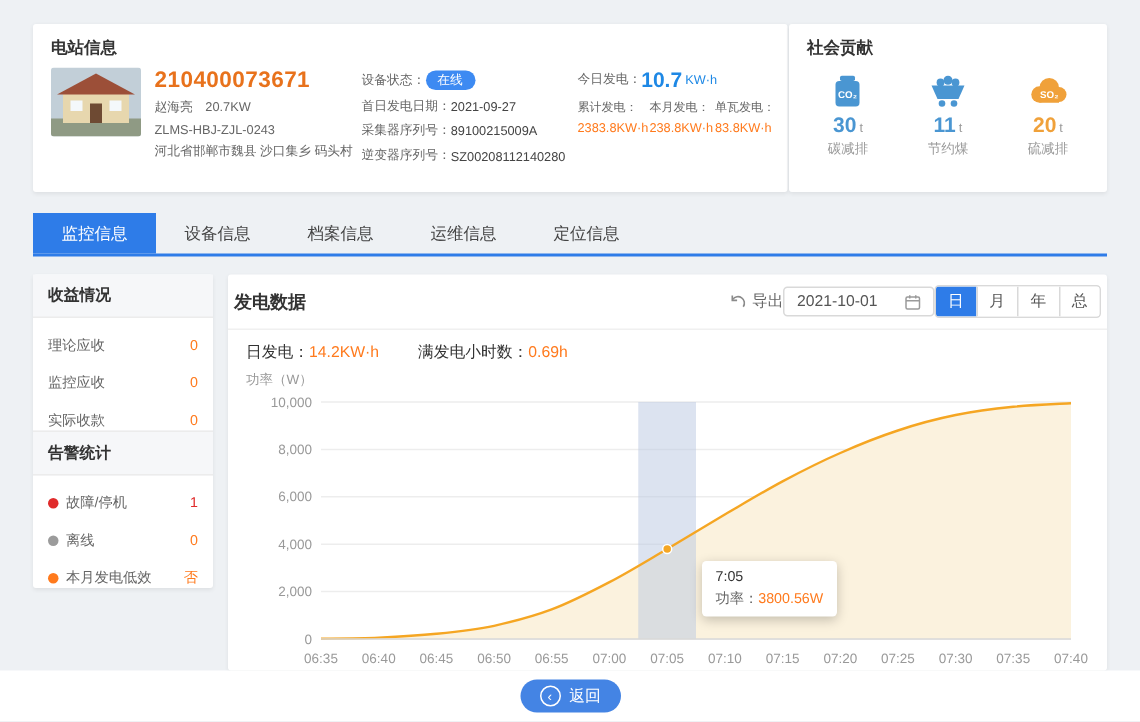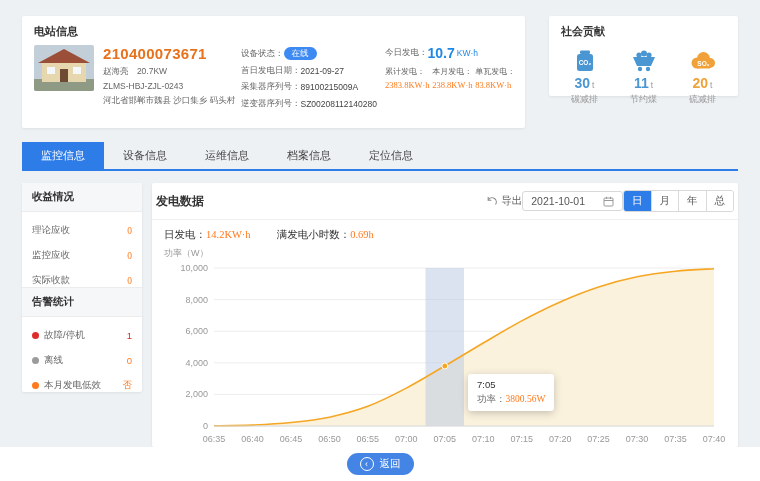--- a/index.html
+++ b/index.html
@@ -1,42 +1,42 @@
 <!DOCTYPE html>
 <html><head>
 <meta charset="utf-8">
 <style>
   html,body{margin:0;padding:0;}
   body{font-family:"Liberation Sans","DejaVu Sans",sans-serif;background:#eef1f4;}
   .page{width:760px;height:481px;background:#eef1f4;position:relative;overflow:hidden;color:#333;}
-  .top-row{display:flex;gap:24px;padding:16px 22px 0;}
+  .top-row{display:flex;gap:1px;padding:16px 22px 0;}
   .card{background:#fff;border-radius:2px;box-shadow:0 1px 3px rgba(0,0,0,.07);}
   .card-title{font-size:11px;font-weight:bold;color:#333;padding:8px 12px 4px;margin:0;}
   .station-card{width:503px;height:112px;flex:none;}
-  .contribution-card{flex:1;height:80px;}
+  .contribution-card{flex:1;height:112px;}
   .station-body{display:flex;padding:2px 12px 0;}
   .station-photo{flex:none;}
   .station-photo svg{display:block;border-radius:2px;}
   .station-basic{margin-left:9px;width:138px;flex:none;overflow:hidden;}
   .station-id{font-size:15px;font-weight:bold;color:#e8721c;letter-spacing:.3px;}
   .info-line{font-size:8.5px;color:#666;margin-top:3.5px;white-space:nowrap;}
   .station-device{width:144px;flex:none;font-size:8.5px;padding-top:2px;overflow:hidden;}
   .kv{display:flex;align-items:center;margin-bottom:4.5px;white-space:nowrap;}
   .kv .k{color:#666;}
   .kv .v{color:#444;}
   .badge{color:#fff;font-size:8.5px;line-height:13px;padding:0 8px;border-radius:7px;}
   .station-gen{flex:1;font-size:8.5px;min-width:0;}
   .today-num{font-size:14px;font-weight:bold;color:#1e88e5;}
   .today-unit{font-size:8.5px;color:#1e88e5;margin-left:2px;}
   .blue-v{color:#4a90d9;}
   .gen-stats{display:flex;gap:5px;margin-top:5px;}
   .gen-stat{min-width:0;}
   .gen-stat .k{color:#666;font-size:8px;white-space:nowrap;}
   .gen-stat .orange{font-size:8.5px;margin-top:3px;white-space:nowrap;}
-  .orange{color:#ff7a1d;font-family:Liberation Serif, serif;}
+  .orange{color:#ff7a1d;}
   .contrib-items{display:flex;justify-content:space-around;text-align:center;padding:4px 6px 0;}
   .contrib-item{width:58px;}
   .contrib-icon{height:26px;display:flex;align-items:flex-end;justify-content:center;}
   .contrib-value{font-size:14px;font-weight:bold;margin-top:2px;}
   .contrib-unit{font-size:8.5px;color:#999;font-weight:normal;margin-left:2px;}
   .contrib-label{font-size:9px;color:#999;margin-top:2px;}
   .tabs{display:flex;margin:14px 22px 0;border-bottom:2px solid #2e7ce8;align-items:flex-end;}
   .tab{font-size:11px;color:#444;padding:6px 19px;cursor:pointer;}
   .tab.active{background:#2e7ce8;color:#fff;}
   .content-row{display:flex;gap:10px;margin:12px 22px 0;align-items:flex-start;}
@@ -180,22 +180,22 @@
           <div class="contrib-value" style="color: rgb(240, 161, 58);"><span>20</span><span class="contrib-unit">t</span></div>
           <div class="contrib-label">硫减排</div>
         </div>
       </div>
     </section>
   </div>
 
   <div class="tabs">
     <div class="tab active">监控信息</div>
     <div class="tab">设备信息</div>
+    <div class="tab">档案信息</div>
     <div class="tab">运维信息</div>
-    <div class="tab">档案信息</div>
     <div class="tab">定位信息</div>
   </div>
 
   <div class="content-row">
 
     <aside class="card left-panel">
       <div class="panel-header">收益情况</div>
       <div class="stat-row">
         <span class="lab">理论应收</span>
         <span class="orange">0</span>

